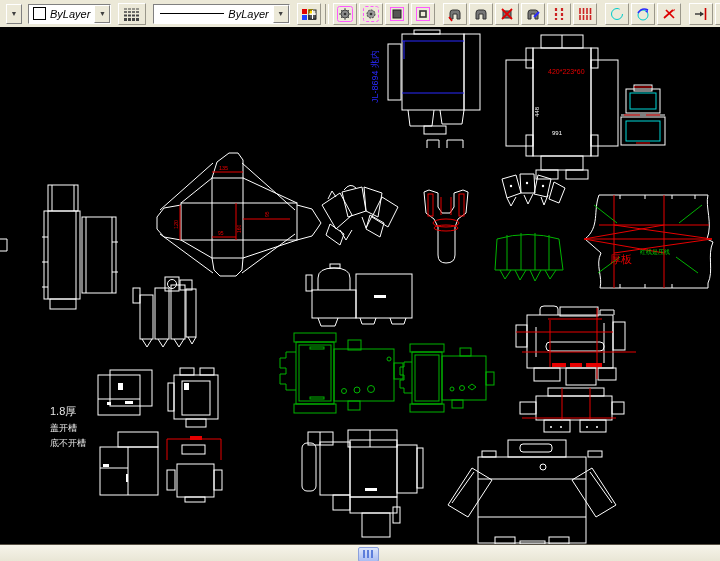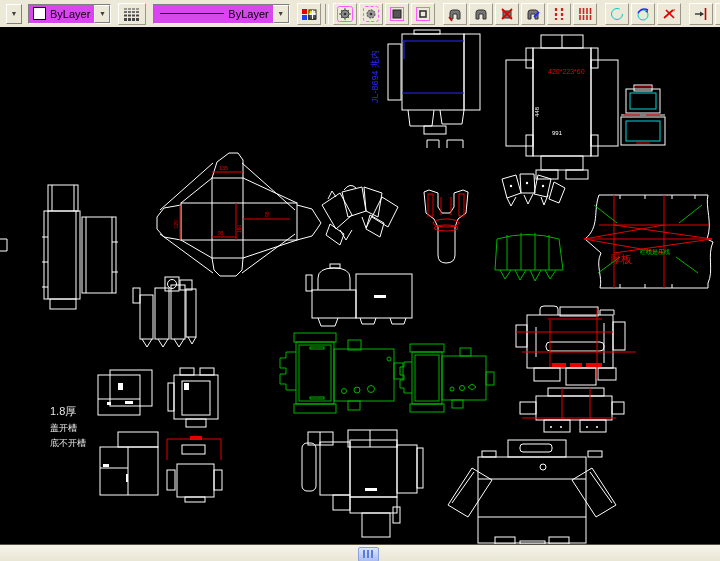--- a/index.html
+++ b/index.html
@@ -9,23 +9,23 @@
     background:#000;
   }
   
   .toolbar{
     position:absolute;left:0;top:0;width:720px;height:27px;
     background:#ece9d8;
     border-bottom:1px solid #aca899;
     display:flex;align-items:center;white-space:nowrap;
   }
   .combo{
-    height:20px;background:#d946ef;display:flex;align-items:center;
+    height:20px;background:#ffffff;display:flex;align-items:center;
     border:1px solid;border-color:#808080 #fff #fff #808080;
-    box-sizing:border-box;font-size:11px;color:#000;
+    box-sizing:border-box;font-size:11px;color:#000;font-style:italic;
   }
   .combo .combo-text{padding:0 4px;flex:1;overflow:hidden;}
   .dd-btn{
     width:16px;height:18px;background:#ece9d8;color:#404040;
     border:1px solid;border-color:#fff #808080 #808080 #fff;
     font-size:7px;display:flex;align-items:center;justify-content:center;
     box-sizing:border-box;flex:none;
   }
   .swatch{width:11px;height:11px;margin-left:4px;background:#fff;border:1px solid #000;flex:none;}
   .lt-line{width:64px;height:1px;background:#000;margin-left:6px;flex:none;}

